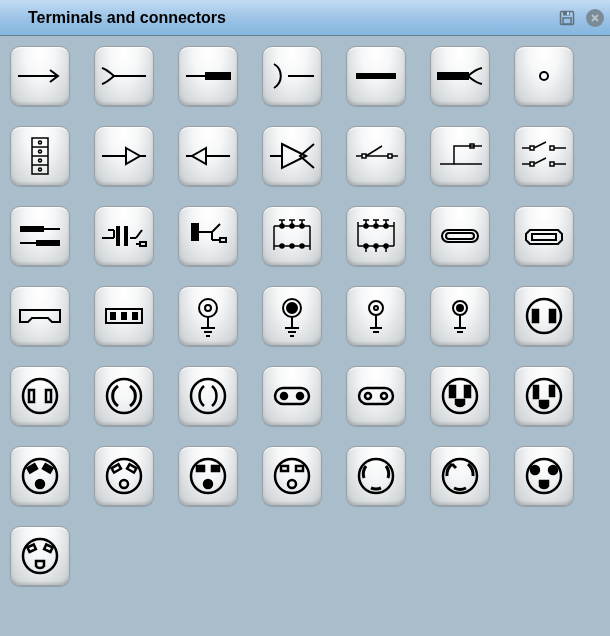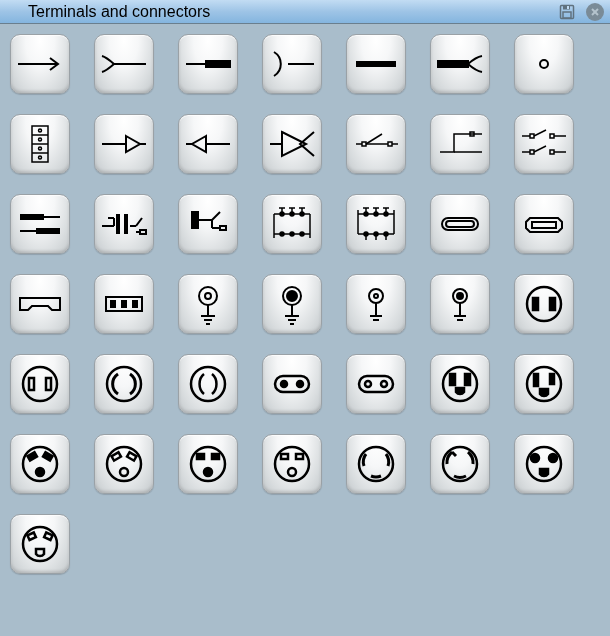--- a/index.html
+++ b/index.html
@@ -4,28 +4,29 @@
   <style>
     * { box-sizing: border-box; margin: 0; padding: 0; }
     body {
       font-family: -apple-system, "Helvetica Neue", Arial, sans-serif;
       background: #a9bdcb;
       width: 610px;
       height: 636px;
       overflow: hidden;
     }
     .titlebar {
-      height: 24px;
+      height: 36px;
       background: linear-gradient(to bottom, #c2dcf3 0%, #9ec4e6 50%, #84b5df 100%);
       border-bottom: 1px solid #6a7f8e;
       display: flex;
       align-items: center;
       padding: 0 6px 0 28px;
       font-size: 16px;
       color: #000;
+      font-weight: bold;
     }
     .titlebar .title { flex: 1; }
     .titlebar .icon-btn {
       width: 18px; height: 18px;
       display: inline-flex;
       align-items: center; justify-content: center;
       margin-left: 8px;
       cursor: pointer;
       color: #556877;
     }

